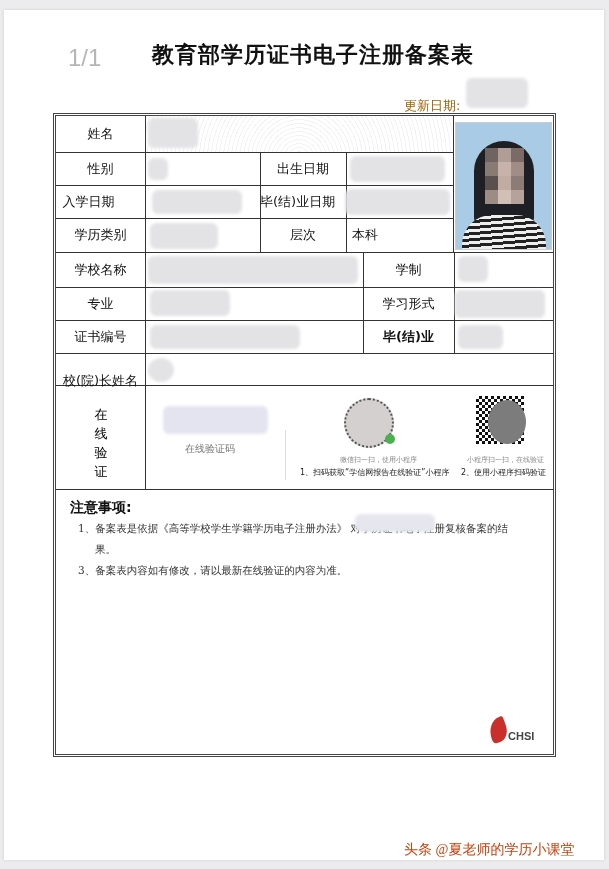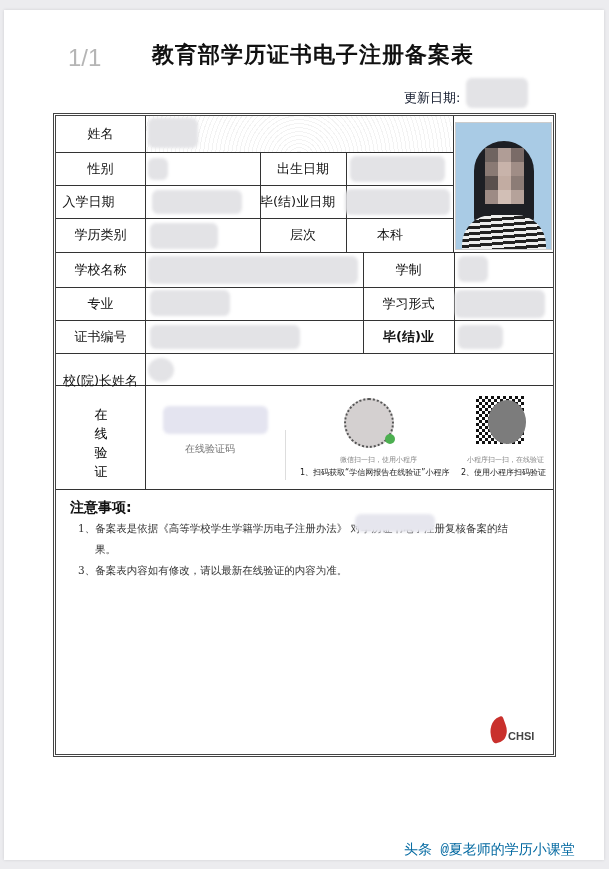--- a/index.html
+++ b/index.html
@@ -1,46 +1,46 @@
 <!DOCTYPE html>
 <html><head>
 <meta charset="utf-8">
 <style>
   html,body{margin:0;padding:0;}
   body{width:609px;height:869px;background:#ececef;position:relative;overflow:hidden;font-family:"DejaVu Sans","Liberation Sans",sans-serif;}
   .page{position:absolute;left:4px;top:10px;width:600px;height:850px;background:#fff;box-shadow:0 0 3px rgba(0,0,0,0.12);}
   .pagenum{position:absolute;left:68px;top:44px;font-size:24px;color:#b5b5b5;font-family:"Liberation Sans",sans-serif;}
   .title{position:absolute;left:152px;top:40px;font-size:22px;font-weight:bold;color:#111;letter-spacing:1px;}
-  .update{position:absolute;left:404px;top:89px;font-size:13px;color:#0f172a;}
+  .update{position:absolute;left:404px;top:97px;font-size:13px;color:#a16207;}
   .blur{position:absolute;background:#e3e3e6;border-radius:6px;filter:blur(1.5px);}
   .tbl{position:absolute;left:53px;top:113px;width:503px;height:644px;border:3px double #444;box-sizing:border-box;}
   .line-h{position:absolute;height:1px;background:#333;}
   .line-v{position:absolute;width:1px;background:#333;}
   .cell{position:absolute;display:flex;align-items:center;justify-content:center;font-size:13px;color:#111;}
-  .val{justify-content:flex-start;padding-left:22px;margin-left:9px;}
+  .val{justify-content:flex-start;padding-left:6px;}
   .photo{position:absolute;left:455px;top:122px;width:95px;height:126px;background:#a9cbe5;overflow:hidden;border:1px solid #ccc;}
   .hair{position:absolute;left:18px;top:18px;width:60px;height:85px;background:#1d1f24;border-radius:30px 30px 8px 8px;}
   .face{position:absolute;left:29px;top:25px;width:38px;height:55px;background:#9c8a84;}
   .face i{position:absolute;width:13px;height:14px;}
   .shirt{position:absolute;left:6px;top:92px;width:84px;height:40px;border-radius:30px 30px 0 0;background:repeating-linear-gradient(175deg,#222 0 3px,#eee 3px 6px);}
   .verify-label{position:absolute;left:93px;top:405px;width:16px;font-size:13px;line-height:19px;text-align:center;}
   .vcode{position:absolute;left:185px;top:442px;font-size:10px;color:#777;}
   .cap-small{position:absolute;font-size:7px;color:#888;}
   .cap{position:absolute;font-size:8px;color:#222;}
   .qr1{position:absolute;left:344px;top:398px;width:46px;height:46px;border-radius:50%;border:2px dotted #555;background:#d4d0d0;}
   .qr1 .dot{position:absolute;right:-3px;bottom:2px;width:10px;height:10px;border-radius:50%;background:#4caf50;}
   .qr2{position:absolute;left:476px;top:396px;width:48px;height:48px;background:repeating-conic-gradient(#111 0 25%,#fff 0 50%) 0 0/6px 6px;}
   .qr2 .cover{position:absolute;left:12px;top:4px;width:38px;height:44px;border-radius:50%;background:#7c7c7c;}
   .notes-title{position:absolute;left:70px;top:499px;font-size:14px;font-weight:bold;color:#111;}
   .notes{position:absolute;left:78px;top:518px;width:440px;font-family:"DejaVu Serif","Liberation Serif",serif;font-size:10.5px;line-height:21px;color:#333;}
   .notes p{margin:0;padding-left:17px;text-indent:-17px;}
   .chsi{position:absolute;left:489px;top:718px;display:flex;align-items:flex-end;}
   .chsi .flame{width:18px;height:24px;background:#c9302c;border-radius:80% 10% 60% 20%;transform:rotate(-20deg);}
   .chsi span{font-family:"Liberation Sans",sans-serif;font-weight:bold;font-size:11px;color:#444;margin-left:1px;}
-  .watermark{position:absolute;left:404px;top:841px;font-size:14px;color:#0369a1;font-family:Liberation Mono, monospace;text-shadow:0 0 1px #fff;}
+  .watermark{position:absolute;left:404px;top:841px;font-size:14px;color:#c2410c;font-family:Liberation Serif, serif;text-shadow:0 0 1px #fff;}
   .guilloche{position:absolute;left:146px;top:116px;width:306px;height:36px;background:repeating-radial-gradient(circle at 50% 120%,#fff 0 3px,#eee 3px 4px);opacity:0.7;}
 </style>
 </head>
 <body>
 
 <div class="page"></div>
 
 <div class="pagenum">1/1</div>
 <div class="title">教育部学历证书电子注册备案表</div>
 <div class="update">更新日期:</div>

